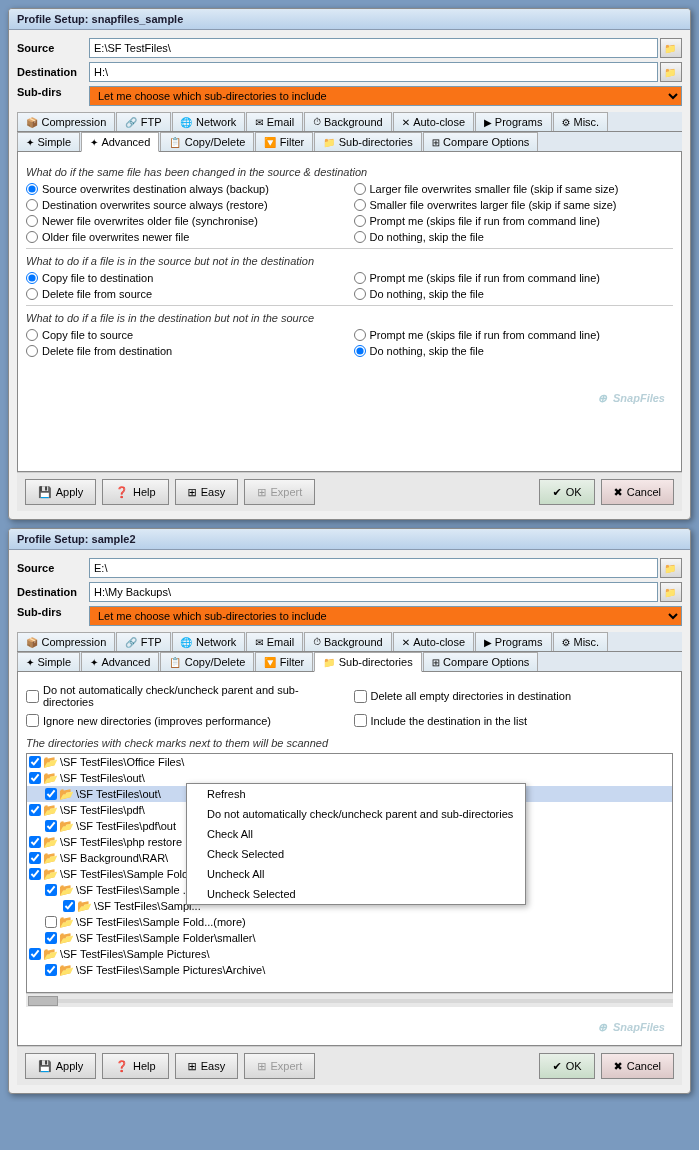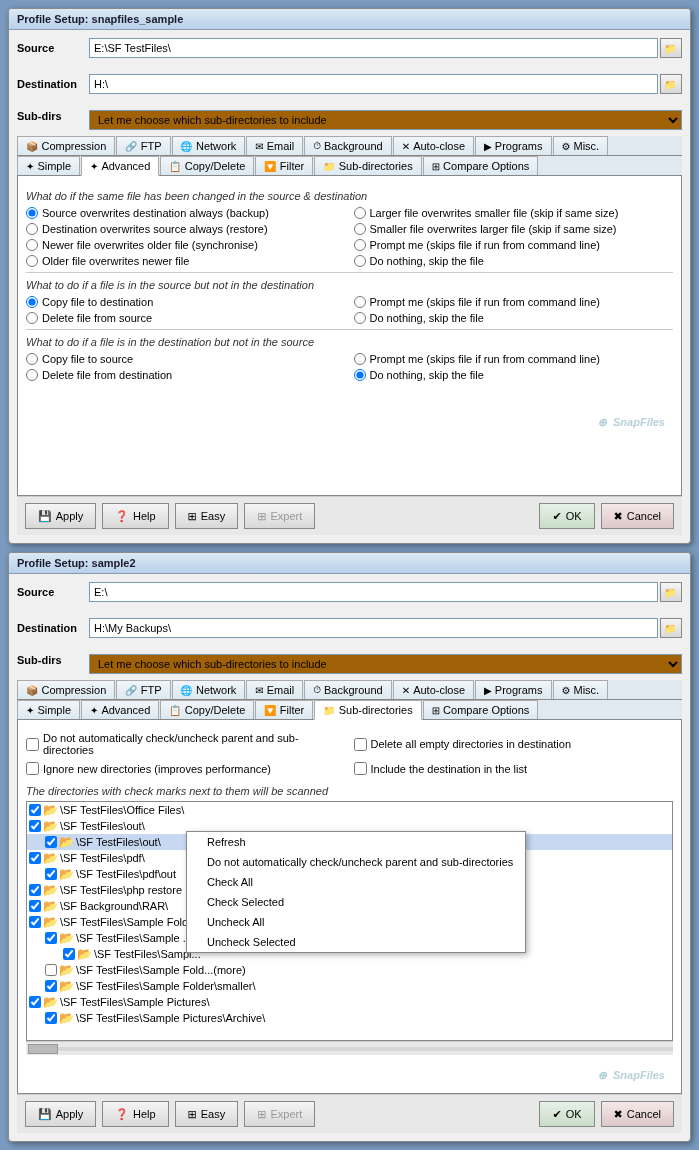--- a/index.html
+++ b/index.html
@@ -15,21 +15,21 @@
       background: linear-gradient(to bottom, #dce9f5, #b8d0ea);
       border-bottom: 1px solid #8a9ab0;
       padding: 4px 8px;
       font-weight: bold;
       font-size: 11px;
       color: #1a1a2e;
       border-radius: 3px 3px 0 0;
     }
     .window-body { padding: 8px; }
 
-    .form-row { display: flex; align-items: center; margin-bottom: 16px; }
+    .form-row { display: flex; align-items: center; margin-bottom: 4px; }
     .form-label { font-weight: bold; width: 72px; flex-shrink: 0; }
     .form-input {
       flex: 1;
       background: white;
       border: 1px solid #7a9ab0;
       padding: 2px 4px;
       height: 20px;
       font-size: 11px;
     }
     .browse-btn {
@@ -41,21 +41,21 @@
       display: flex; align-items: center; justify-content: center;
       font-size: 10px;
       flex-shrink: 0;
     }
     .subdirs-row { display: flex; margin-bottom: 6px; }
     .subdirs-label { font-weight: bold; width: 72px; flex-shrink: 0; }
     .subdirs-select {
       flex: 1;
       height: 20px;
       border: 1px solid #7a9ab0;
-      background: #a16207;
+      background: #f97316;
       font-size: 11px;
       padding: 0 4px;
     }
 
     
     .tab-bar-1, .tab-bar-2 {
       display: flex;
       border-bottom: 1px solid #888;
       margin-bottom: 0;
       background: #e0e8f0;

